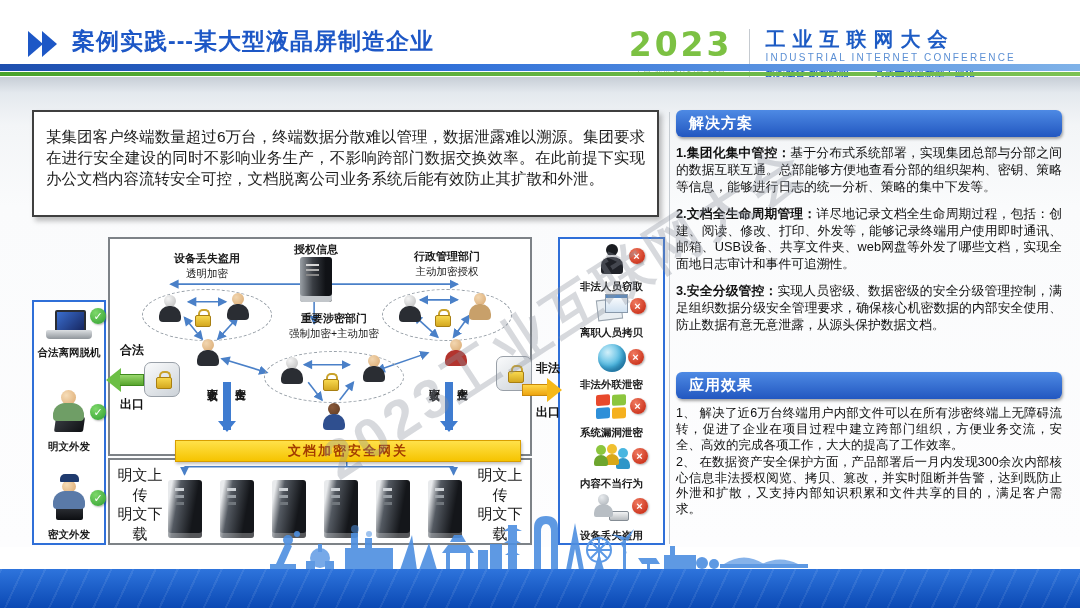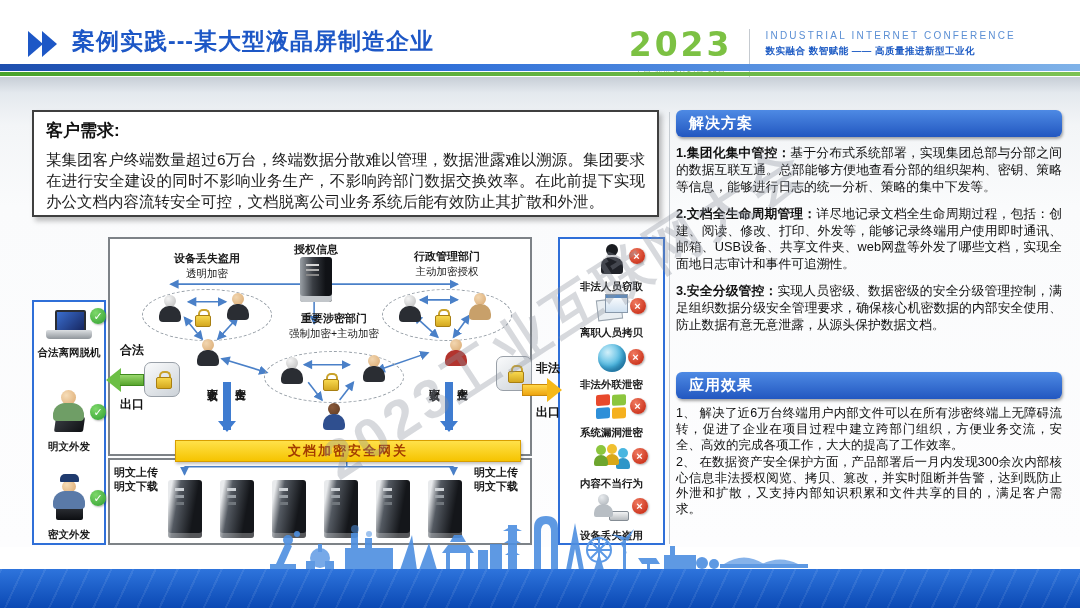--- a/index.html
+++ b/index.html
@@ -72,21 +72,21 @@
 
 .exit-lbl{position:absolute;font-size:12px;font-weight:bold;color:#111;width:36px;text-align:center;z-index:5}
 .g-arrow{position:absolute;width:38px;height:24px;z-index:5}
 .g-arrow .shaft{position:absolute;right:0;top:6px;width:24px;height:12px;background:linear-gradient(180deg,#9ad86e,#57a52c);border:1px solid #3f8a1e;border-left:none}
 .g-arrow::before{content:"";position:absolute;left:0;top:0;border-top:12px solid transparent;border-bottom:12px solid transparent;border-right:15px solid #6cbf45}
 .y-arrow{position:absolute;width:40px;height:24px;z-index:5}
 .y-arrow .shaft{position:absolute;left:0;top:6px;width:26px;height:12px;background:linear-gradient(180deg,#ffd84a,#eda410);border:1px solid #c8880a;border-right:none}
 .y-arrow::after{content:"";position:absolute;right:0;top:0;border-top:12px solid transparent;border-bottom:12px solid transparent;border-left:15px solid #f5b818}
 
 
-.plain-label{position:absolute;font-size:11px;font-weight:bold;color:#1a1a1a;line-height:1.3;width:52px}
+.plain-label{position:absolute;font-size:15px;font-weight:normal;color:#1a1a1a;line-height:1.3;text-align:center;width:52px}
 .plain-label span{display:block}
 .tower{position:absolute;top:20px;width:34px;height:58px;background:linear-gradient(100deg,#e8eaec 10%,#545a62 30%,#14161a 72%);border-radius:3px;box-shadow:inset 0 -5px 0 rgba(255,255,255,.28)}
 .tower::after{content:"";position:absolute;left:7px;top:8px;width:9px;height:3px;background:#cfd3d7;box-shadow:0 7px 0 #9aa0a6,0 14px 0 #70767c}
 .bracket{position:absolute;inset:0;width:100%;height:100%}
 
 
 .legal,.risk{position:absolute;left:0;width:100%;text-align:center}
 .ric{position:relative;display:inline-block}
 .llabel,.rlabel{font-size:10.5px;font-weight:bold;color:#1a1a1a;margin-top:2px}
 .badge{position:absolute;width:16px;height:16px;border-radius:50%;color:#fff;font-size:11px;line-height:16px;text-align:center;font-weight:bold}
@@ -149,32 +149,32 @@
 
   <span class="chev"></span>
   <div class="title">案例实践---某大型液晶屏制造企业</div>
   <div class="logo">
     <div class="logo-left">
       <div class="logo-year">2023</div>
       <div class="logo-venue">中国·苏州  8月14日-18日</div>
     </div>
     <div class="logo-div"></div>
     <div>
+      <div class="logo-cn">工业互联网大会</div>
       <div class="logo-en">INDUSTRIAL INTERNET CONFERENCE</div>
       <div class="logo-slogan">数实融合  数智赋能 —— 高质量推进新型工业化</div>
     </div>
   </div>
   <div class="line-blue"></div>
   <div class="line-green"></div>
 
   <div class="content-bg"></div>
   <div class="vdiv"></div>
 
   <div class="req">
-    <div class="req-title">客户需求:</div>
     <div class="req-body">某集团客户终端数量超过6万台，终端数据分散难以管理，数据泄露难以溯源。集团要求在进行安全建设的同时不影响业务生产，不影响跨部门数据交换效率。在此前提下实现办公文档内容流转安全可控，文档脱离公司业务系统后能有效防止其扩散和外泄。</div>
   </div>
 
   <div class="diag">
 
     <div class="left-box">
       <div class="legal" style="top:8px">
         <span class="ric"><span class="i-laptop"></span>
         <span class="badge badge-ok" style="right:-14px;top:-2px">✓</span></span>
         <div class="llabel">合法离网脱机</div>

